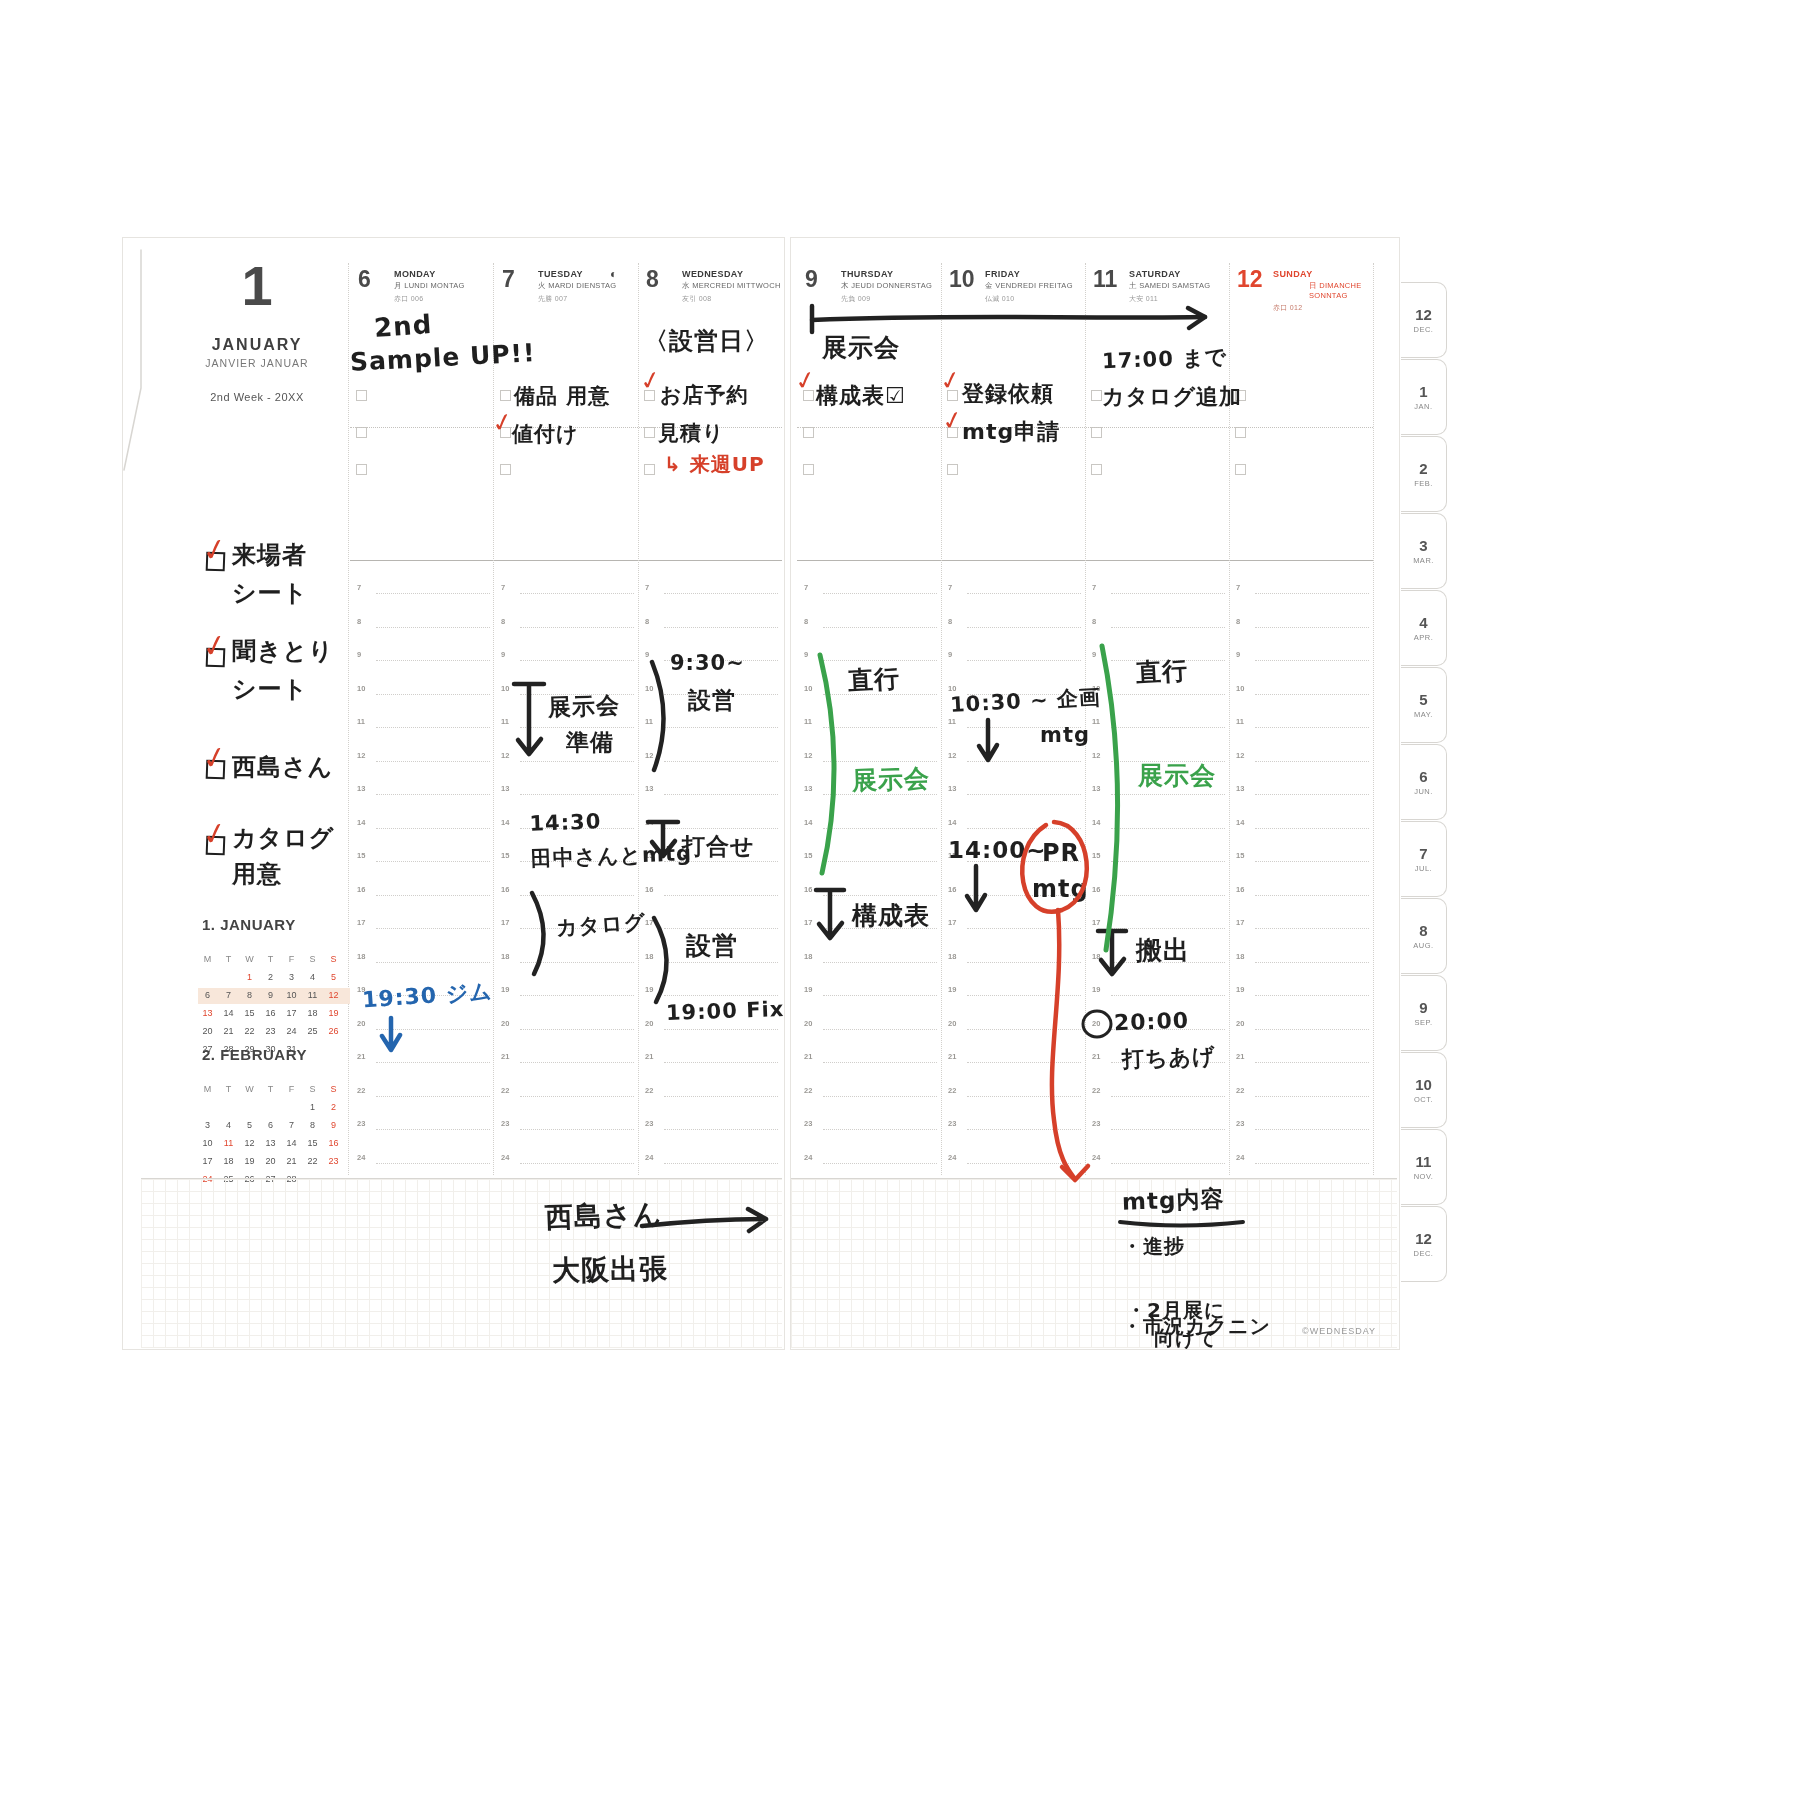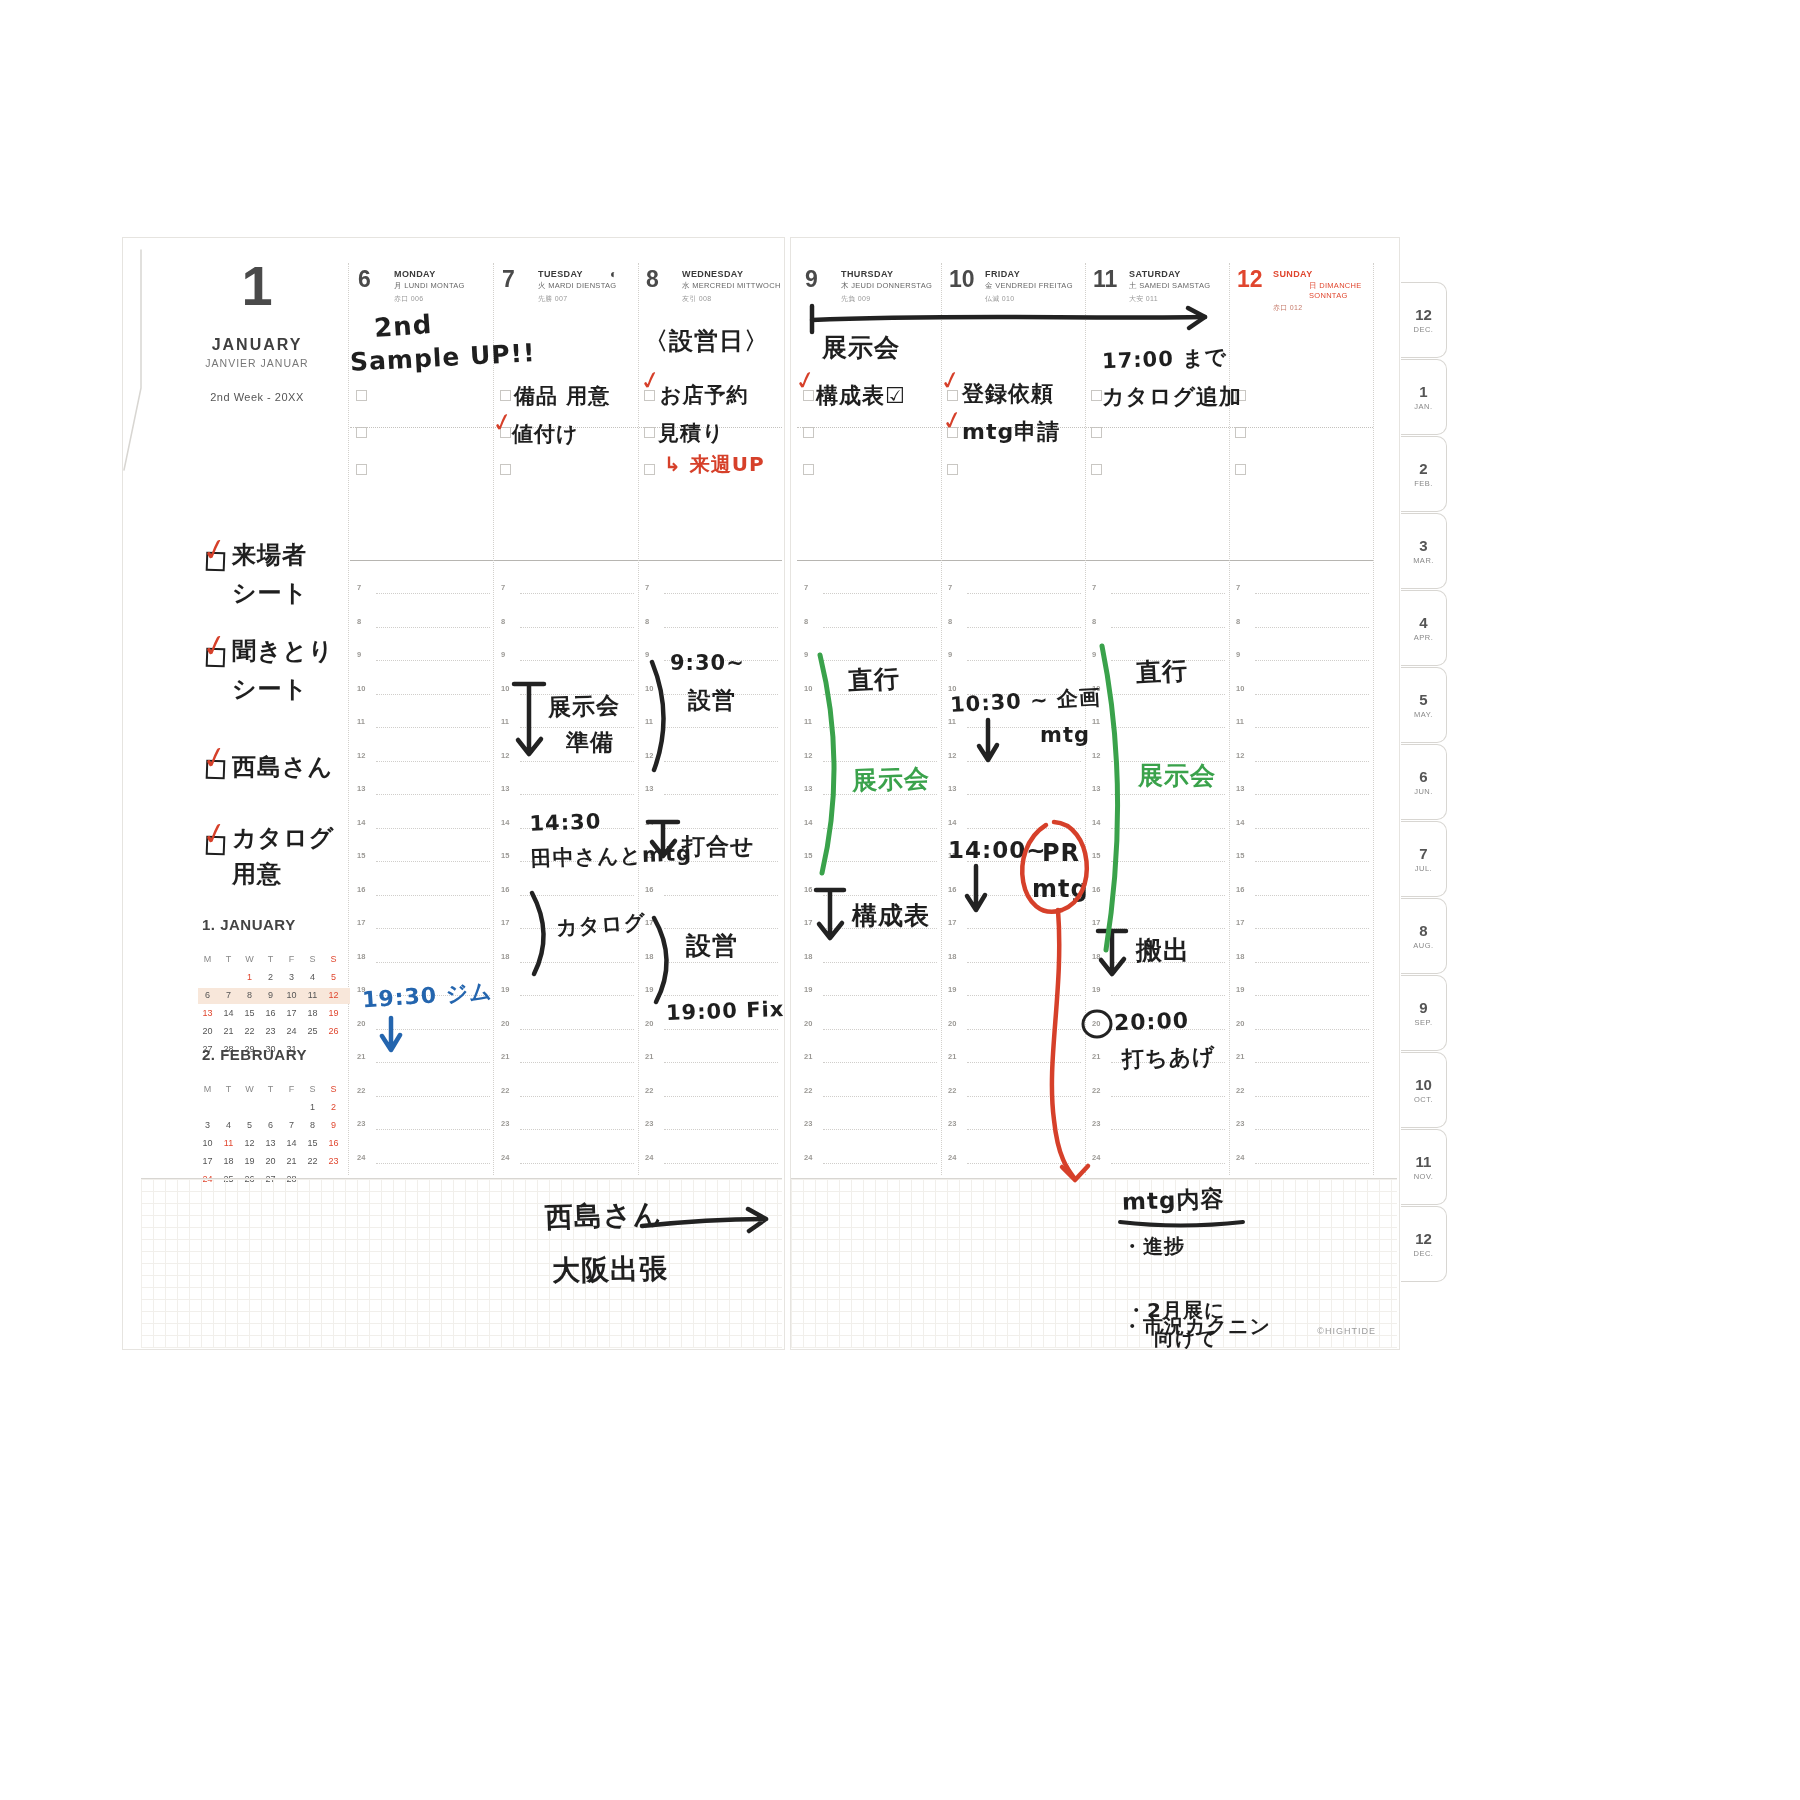--- a/index.html
+++ b/index.html
@@ -582,21 +582,21 @@
   <div class="hw" style="left:1136px;top:932px;font-size:26px;">搬出</div>
   <div class="hw" style="left:1114px;top:1006px;font-size:22px;transform:rotate(-2deg);">20:00</div>
   <div class="hw" style="left:1122px;top:1042px;font-size:22px;transform:rotate(-2deg);">打ちあげ</div>
 
   <div class="hw" style="left:1122px;top:1184px;font-size:23px;transform:rotate(-2deg);">mtg内容</div>
   <div class="hw" style="left:1122px;top:1232px;font-size:20px;">・進捗</div>
   <div class="hw" style="left:1122px;top:1264px;font-size:20px;margin-top:48px;">・市況カクニン</div>
   <div class="hw" style="left:1126px;top:1296px;font-size:20px;">・2月展に</div>
   <div class="hw" style="left:1154px;top:1324px;font-size:20px;">向けて</div>
 
-  <div class="abs" style="left:1290px;top:1326px;width:86px;text-align:right;font-size:9px;color:#9a9a9a;letter-spacing:1px;">©HIGHTIDE</div>
+  <div class="abs" style="left:1290px;top:1326px;width:86px;text-align:right;font-size:9px;color:#9a9a9a;letter-spacing:1px;">©WEDNESDAY</div>
 
   <svg class="overlay" width="1800" height="1800" viewBox="0 0 1800 1800" fill="none" stroke-linecap="round" stroke-linejoin="round">
 
     <g stroke="#d8d6d2" stroke-width="1.5">
       <path d="M141,250 V388 L124,470"></path>
     </g>
 
     <g stroke="#222" stroke-width="4.5">
       <path d="M812,306 V332"></path>
       <path d="M812,320 C950,314 1080,319 1205,317"></path>

